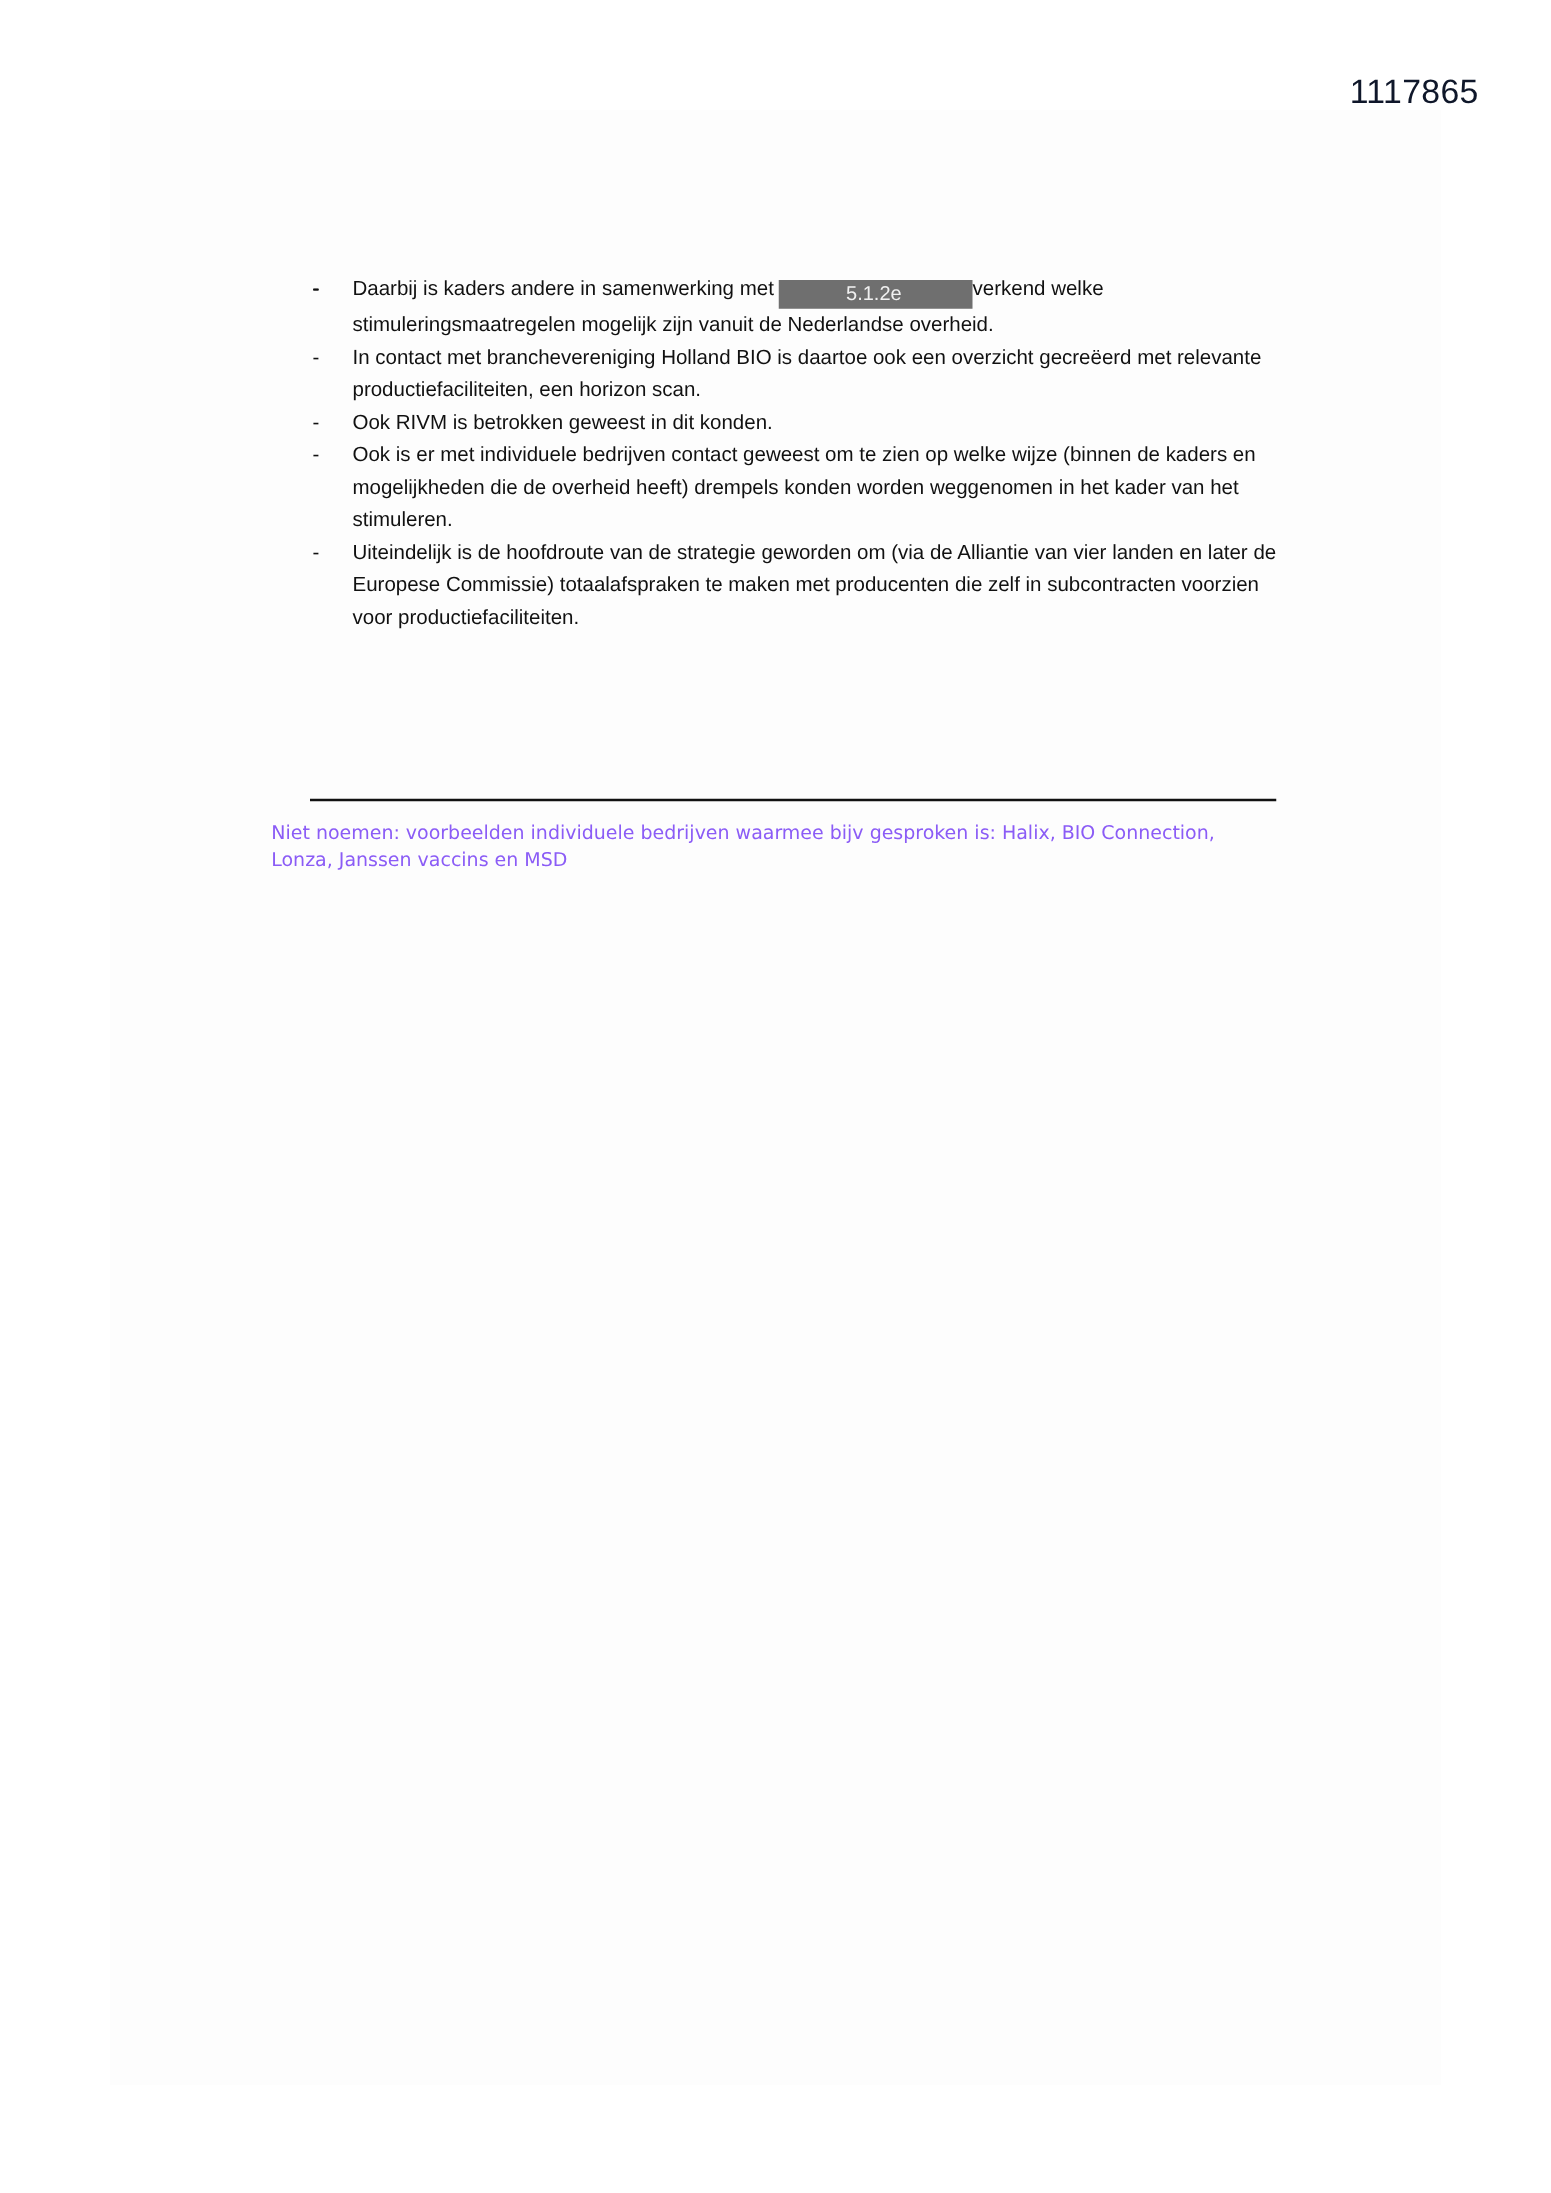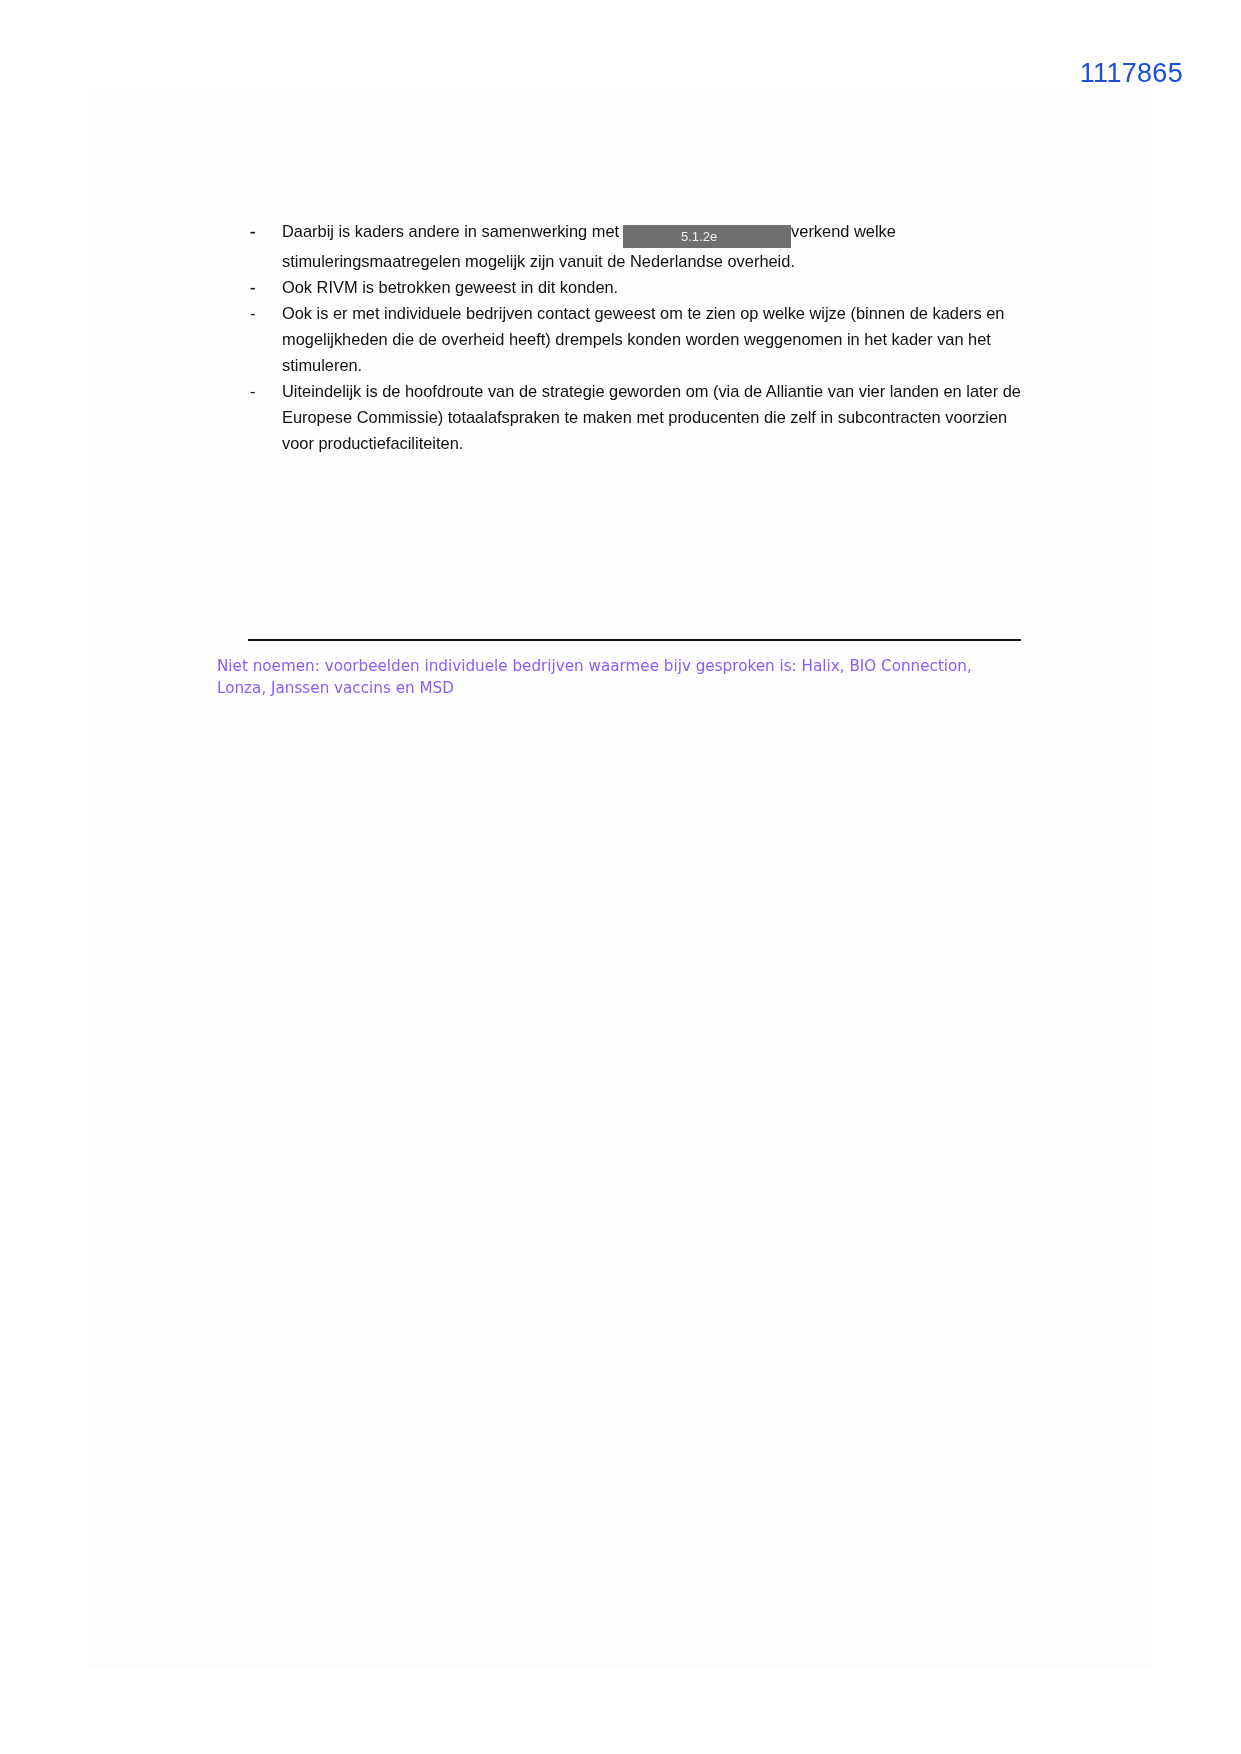--- a/index.html
+++ b/index.html
@@ -20,21 +20,21 @@
       width: 1065px;
       height: 1580px;
       background: #fdfdfd;
     }
     .doc-number {
       position: absolute;
       right: 58px;
       top: 58px;
       font-family: "Liberation Sans", sans-serif;
       font-size: 27px;
-      color: #1d4ed8;
+      color: #0f172a;
       letter-spacing: 0.3px;
     }
     .bullet-list {
       position: absolute;
       left: 248px;
       top: 218px;
       width: 780px;
       margin: 0;
       padding: 0;
       list-style: none;
@@ -52,26 +52,26 @@
       position: absolute;
       left: 2px;
       top: 0;
     }
     .redaction {
       display: inline-block;
       width: 152px;
       height: 23px;
       background: #6f6f6f;
       color: #f0f0f0;
-      font-size: 13px;
+      font-size: 16px;
       line-height: 23px;
       text-align: center;
       vertical-align: -4px;
       margin-left: 4px;
-      padding-right: 16px;
+      padding-right: 3px;
       font-family: "Liberation Sans", sans-serif;
     }
     .rule {
       position: absolute;
       left: 248px;
       top: 639px;
       width: 773px;
       height: 2px;
       background: #111111;
     }
@@ -99,20 +99,21 @@
   </li>
   <li class="bullet-item">
     <span class="bullet-dash">-</span>
   </li>
   <li class="bullet-item">
     <span class="bullet-dash">-</span>
     <span>Daarbij is kaders andere in samenwerking met</span><span class="redaction">5.1.2e</span><span>verkend welke stimuleringsmaatregelen mogelijk zijn vanuit de Nederlandse overheid.</span>
   </li>
   <li class="bullet-item">
     <span class="bullet-dash">-</span>
+    <span>In contact met branchevereniging Holland BIO is daartoe ook een overzicht gecreëerd met relevante productiefaciliteiten, een horizon scan.</span>
   </li>
   <li class="bullet-item">
     <span class="bullet-dash">-</span>
     <span>Ook RIVM is betrokken geweest in dit konden.</span>
   </li>
   <li class="bullet-item">
     <span class="bullet-dash">-</span>
     <span>Ook is er met individuele bedrijven contact geweest om te zien op welke wijze (binnen de kaders en mogelijkheden die de overheid heeft) drempels konden worden weggenomen in het kader van het stimuleren.</span>
   </li>
   <li class="bullet-item">

